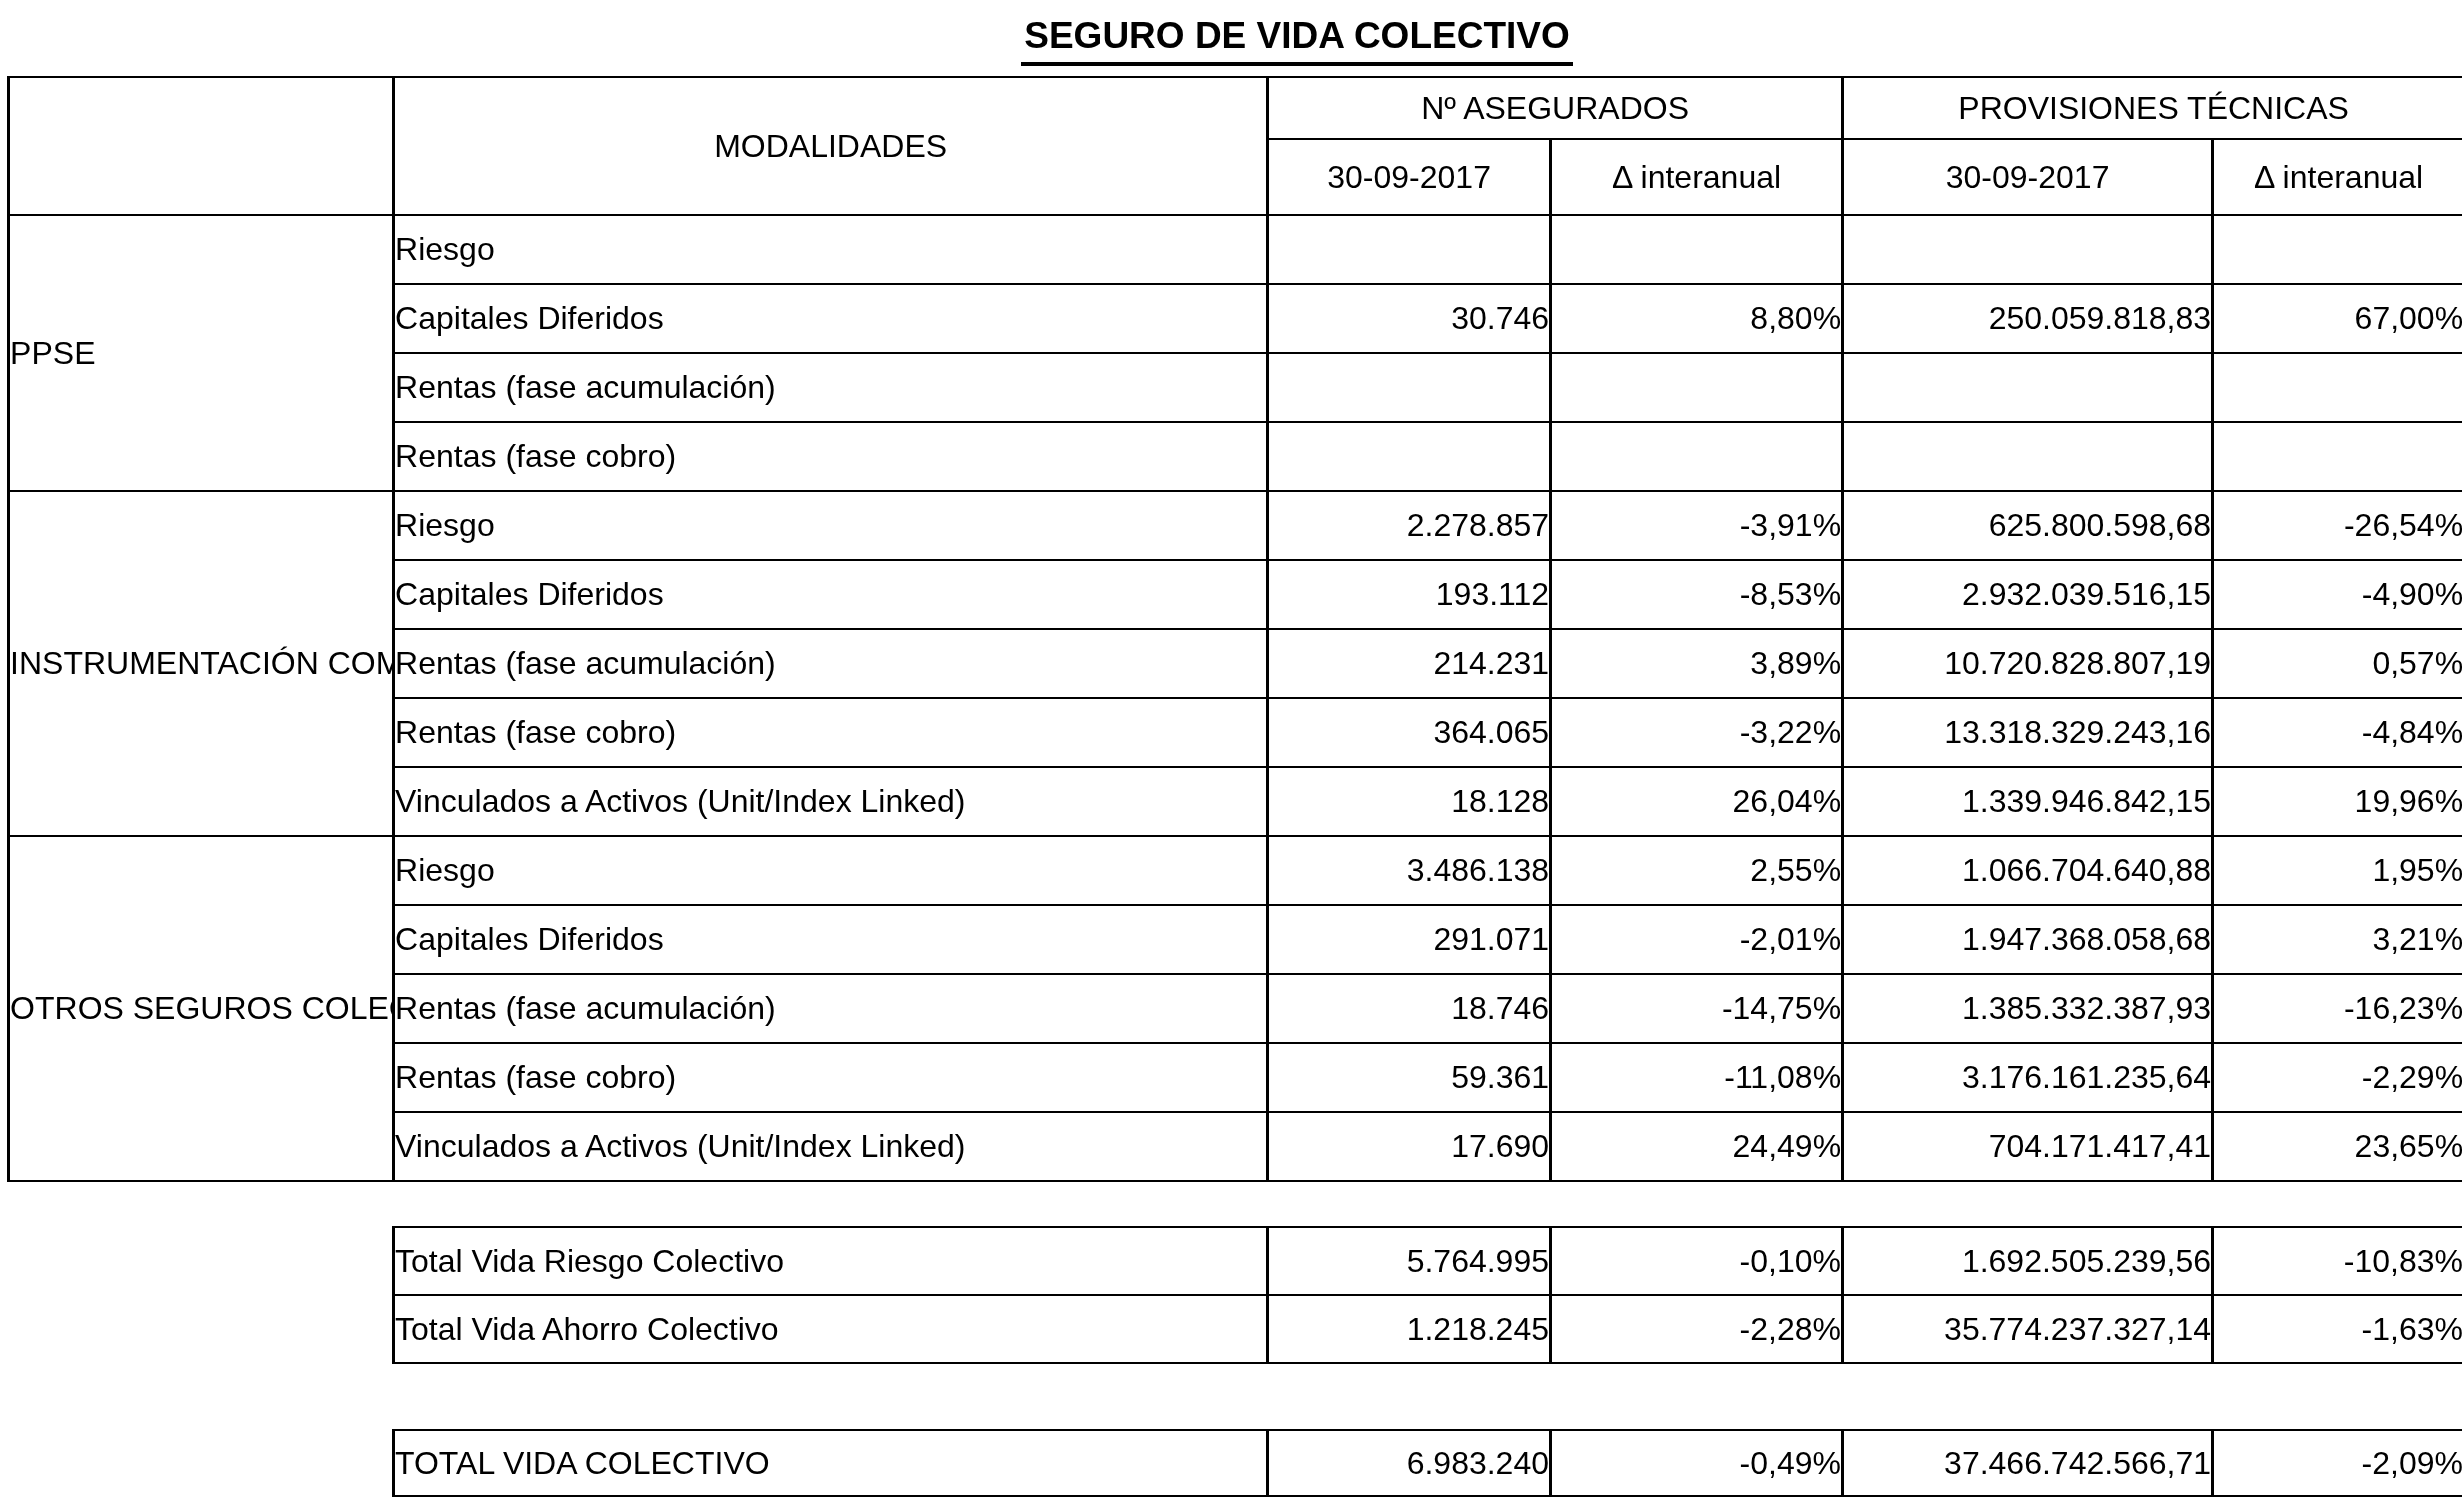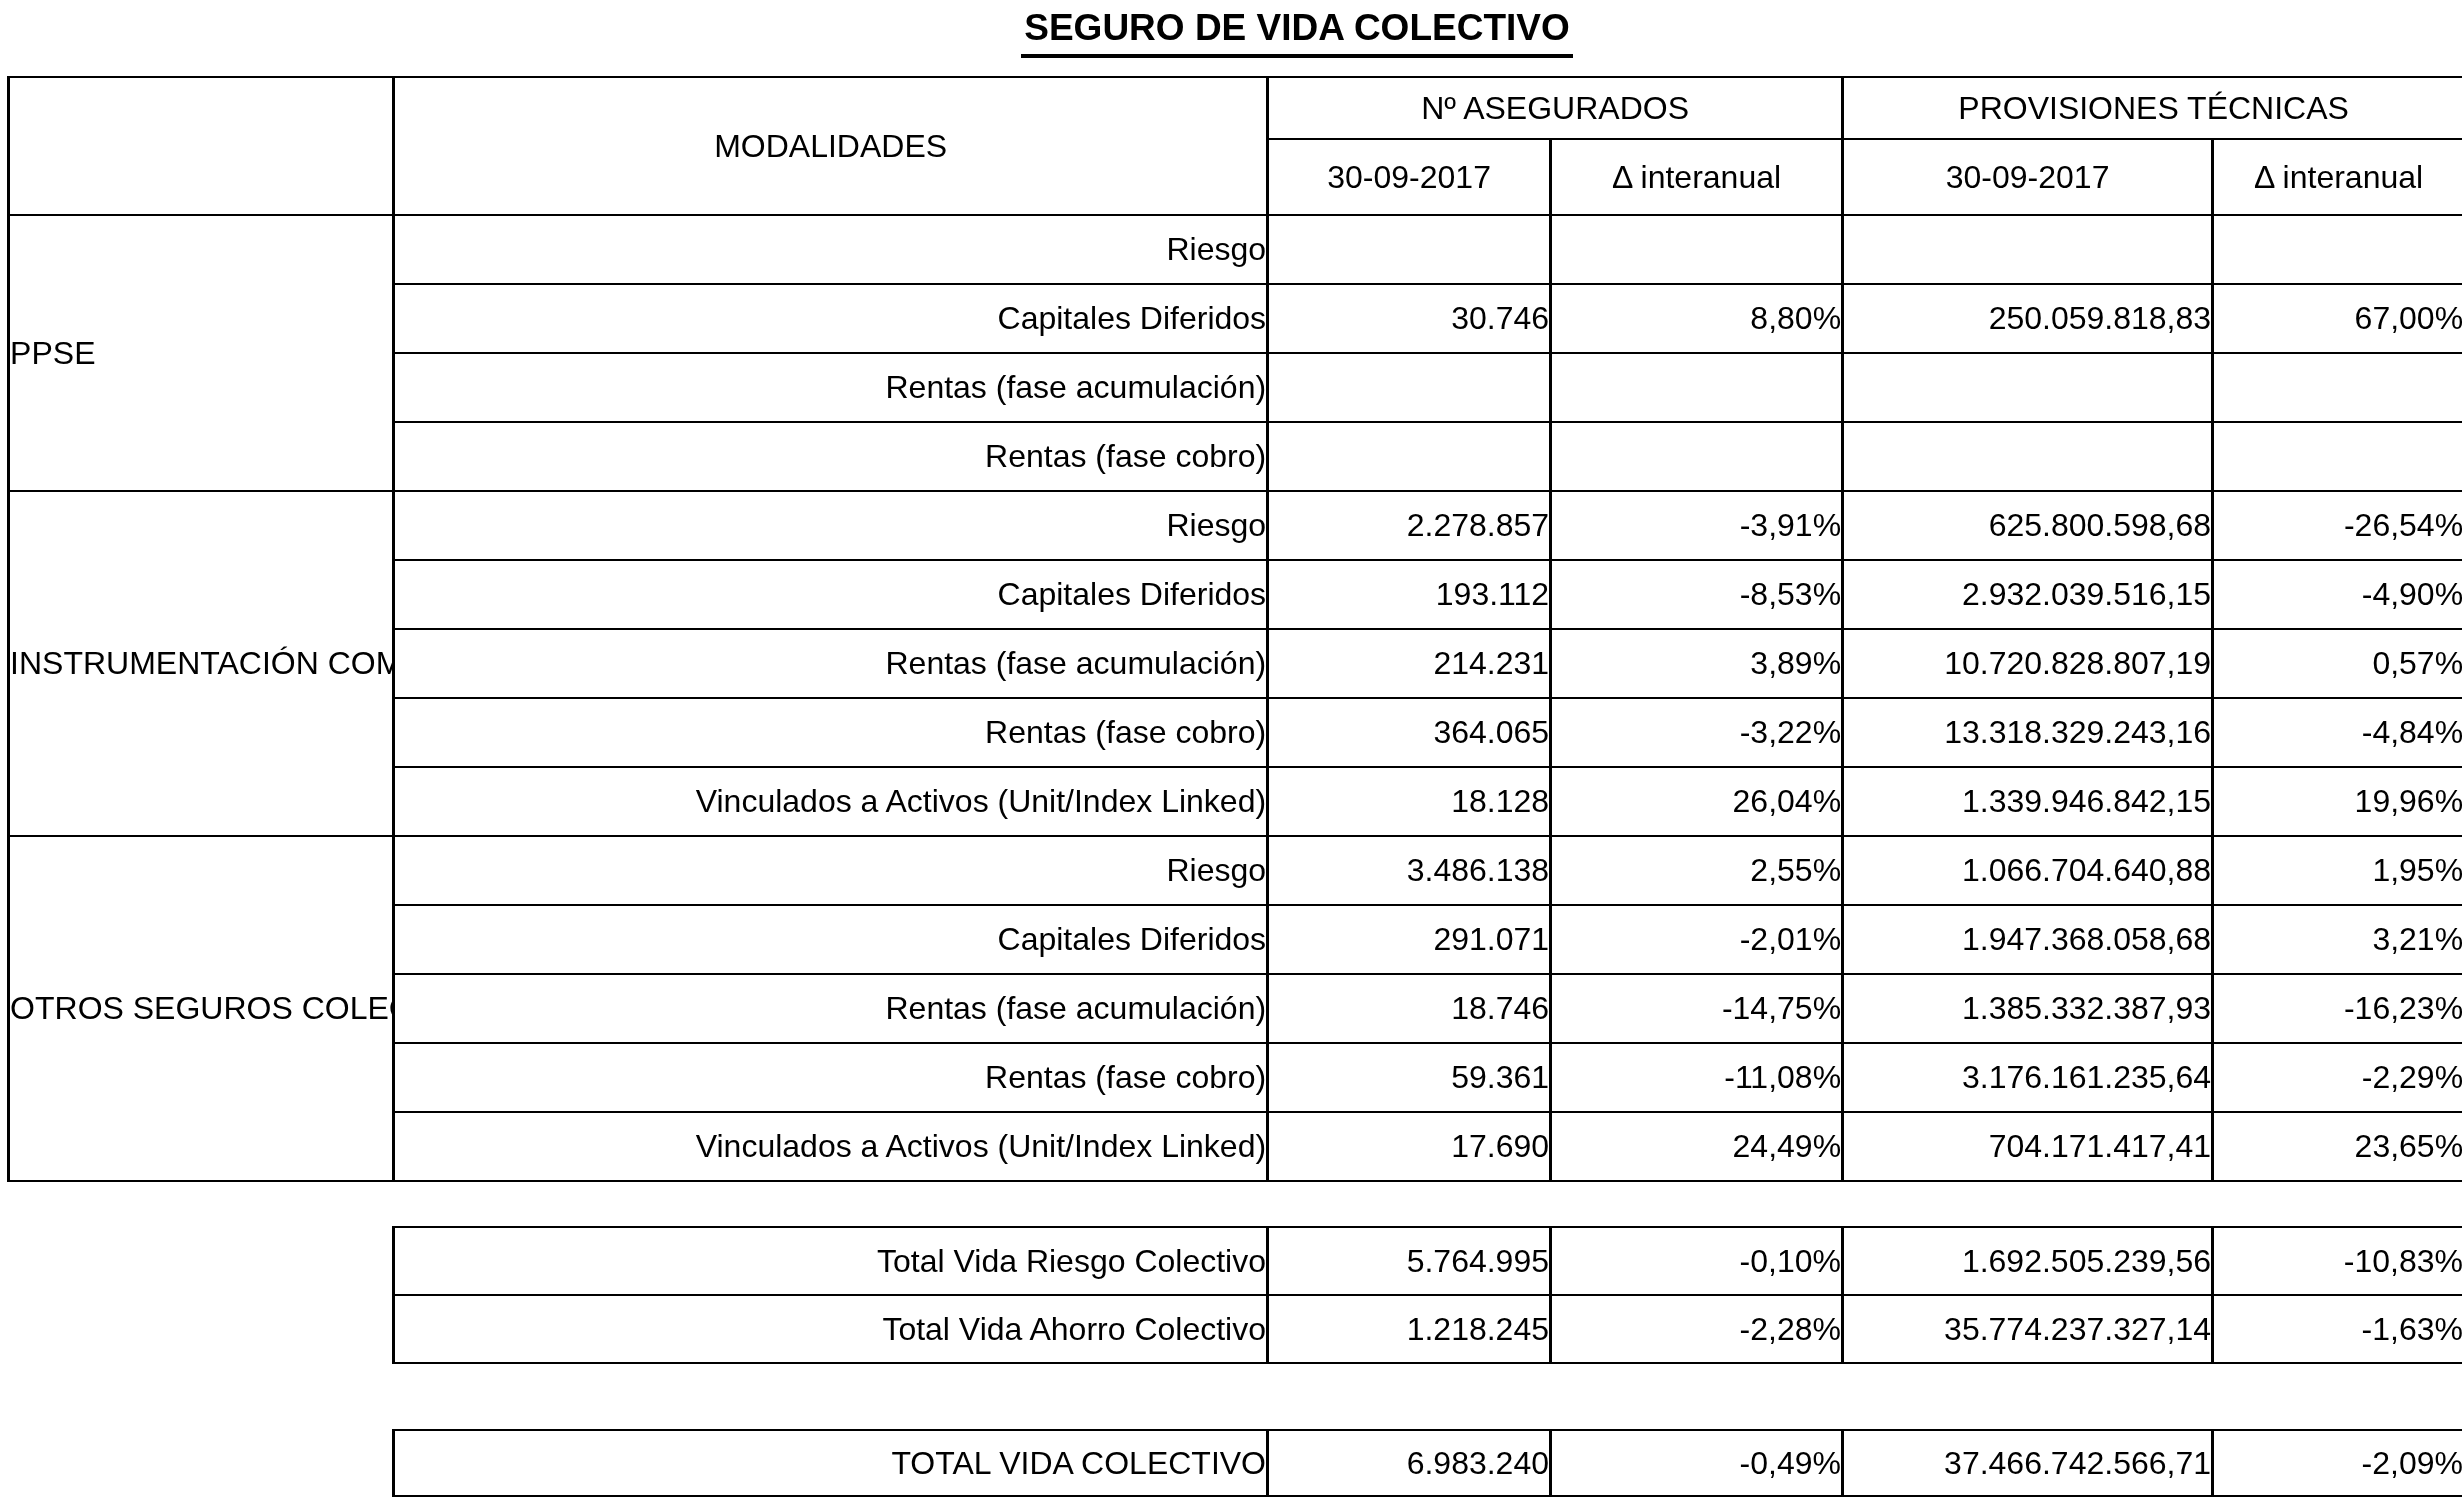--- a/index.html
+++ b/index.html
@@ -2,37 +2,37 @@
 <html style="font-size:14.3px"><head>
 <meta charset="utf-8">
 <style>
   html, body { margin:0; padding:0; }
   body {
     width:2462px; height:1501px;
     background:#ffffff; color:#000000;
     font-family:"Liberation Sans","DejaVu Sans",sans-serif;
     position:relative; overflow:hidden;
   }
-  .title-wrap { position:absolute; top:7px; left:0; width:2462px; text-align:center; }
+  .title-wrap { position:absolute; top:15px; left:0; width:2462px; text-align:center; }
   .title {
     display:inline-block; transform:translateX(66px);
     font-size:37px; font-weight:bold;
     border-bottom:4.5px solid #000; padding:0 3.6px 4.5px 3.6px;
     white-space:nowrap;
   }
   table.t { position:absolute; border-collapse:collapse; table-layout:fixed; }
   .t td, .t th {
     border:2.7px solid #000;
     border-left-width:3.6px; border-right-width:3.6px;
     font-size:32px; font-weight:normal;
     padding:0; vertical-align:middle;
     white-space:nowrap; overflow:hidden;
   }
   .t th { font-weight:normal; text-align:center; }
-  .lbl { text-align:right; padding-left:12.5px; }
+  .lbl { text-align:left; padding-left:12.5px; }
   .num { text-align:right; padding-right:16px; }
   .grp { text-align:left; white-space:normal; line-height:1.13; }
   .bold { font-weight:bold; }
   .bt  { border-top-width:5.3px; }
   .bt5 { border-top-width:4.5px; }
   .bb  { border-bottom-width:5.3px; }
   .bl  { border-left-width:5.3px; }
   .bl5 { border-left-width:4.5px; }
   .br  { border-right-width:5.3px; }
   .st  { border-top-width:5.3px; }

